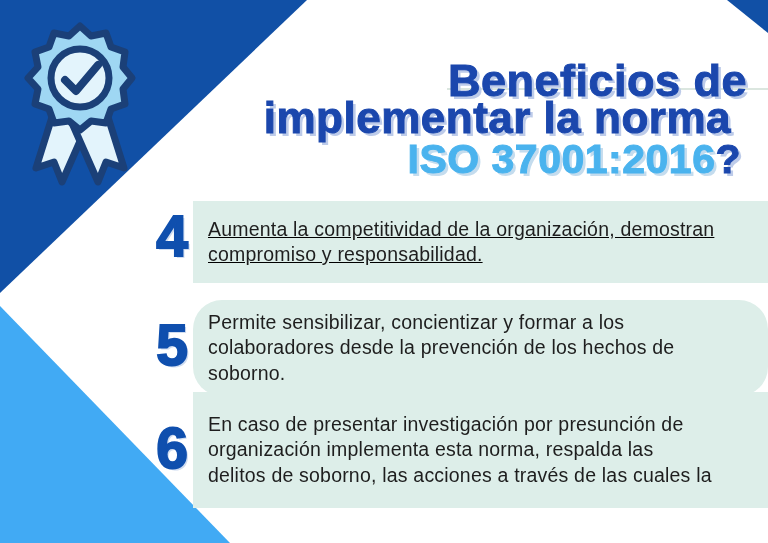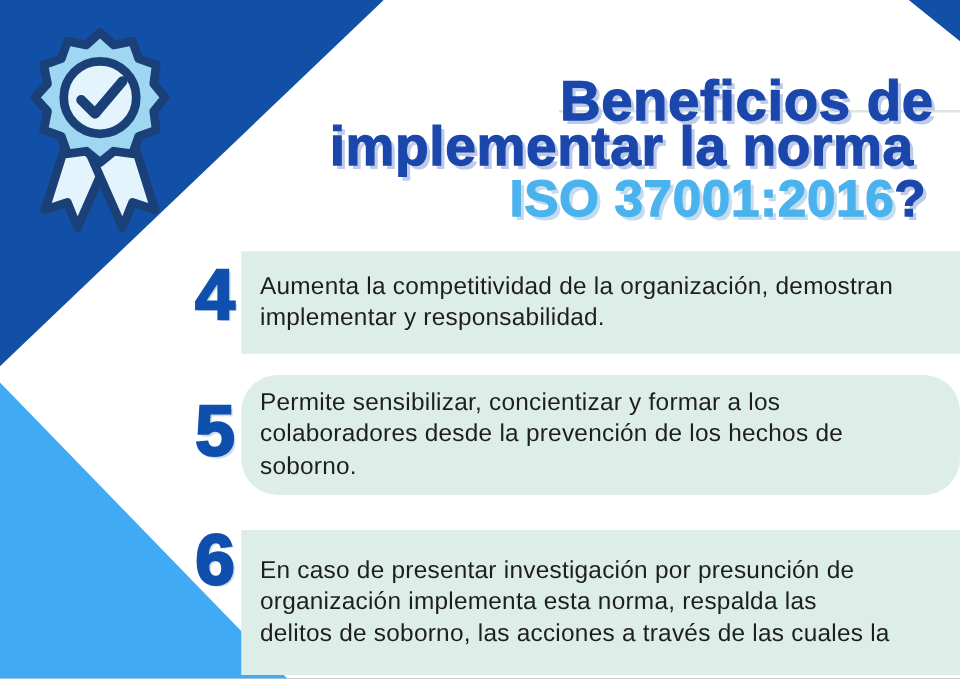--- a/index.html
+++ b/index.html
@@ -46,23 +46,23 @@
   #num-4{top:208px;}
   #num-5{top:317px;}
   #num-6{top:420px;}
   .benefit-box{
     position:absolute;left:193px;width:575px;
     background:#ddeee9;
     display:flex;flex-direction:column;justify-content:center;
     padding-left:15px;box-sizing:border-box;
     overflow:hidden;z-index:1;
   }
-  #box-4{top:201px;height:82px;}
+  #box-4{top:201px;height:82px;text-decoration:underline;}
   #box-5{top:300px;height:96px;border-radius:29px;}
-  #box-6{top:424px;height:116px;}
+  #box-6{top:392px;height:116px;}
   .benefit-line{
     white-space:nowrap;
     font-size:19.5px;line-height:25.5px;
     letter-spacing:0.2px;
     color:#1e1e1e;
   }
 </style>
 </head>
 <body>
 
@@ -87,21 +87,21 @@
     <path d="M55,64 L66,75 L88,49" fill="none" stroke="#1b4078" stroke-width="8" stroke-linecap="round" stroke-linejoin="round"></path>
   </svg>
 
   <div class="title-line" id="title-line1">Beneficios de</div>
   <div class="title-line" id="title-line2">implementar la norma</div>
   <div class="title-line" id="title-line3"><span class="hl">ISO 37001:2016</span><span class="qm">?</span></div>
 
   <div class="benefit-num" id="num-4">4</div>
   <div class="benefit-box" id="box-4">
     <div class="benefit-line">Aumenta la competitividad de la organización, demostran</div>
-    <div class="benefit-line">implementar y responsabilidad.</div>
+    <div class="benefit-line">compromiso y responsabilidad.</div>
   </div>
 
   <div class="benefit-num" id="num-5">5</div>
   <div class="benefit-box" id="box-5">
     <div class="benefit-line">Permite sensibilizar, concientizar y formar a los</div>
     <div class="benefit-line">colaboradores desde la prevención de los hechos de</div>
     <div class="benefit-line">soborno.</div>
   </div>
 
   <div class="benefit-num" id="num-6">6</div>

